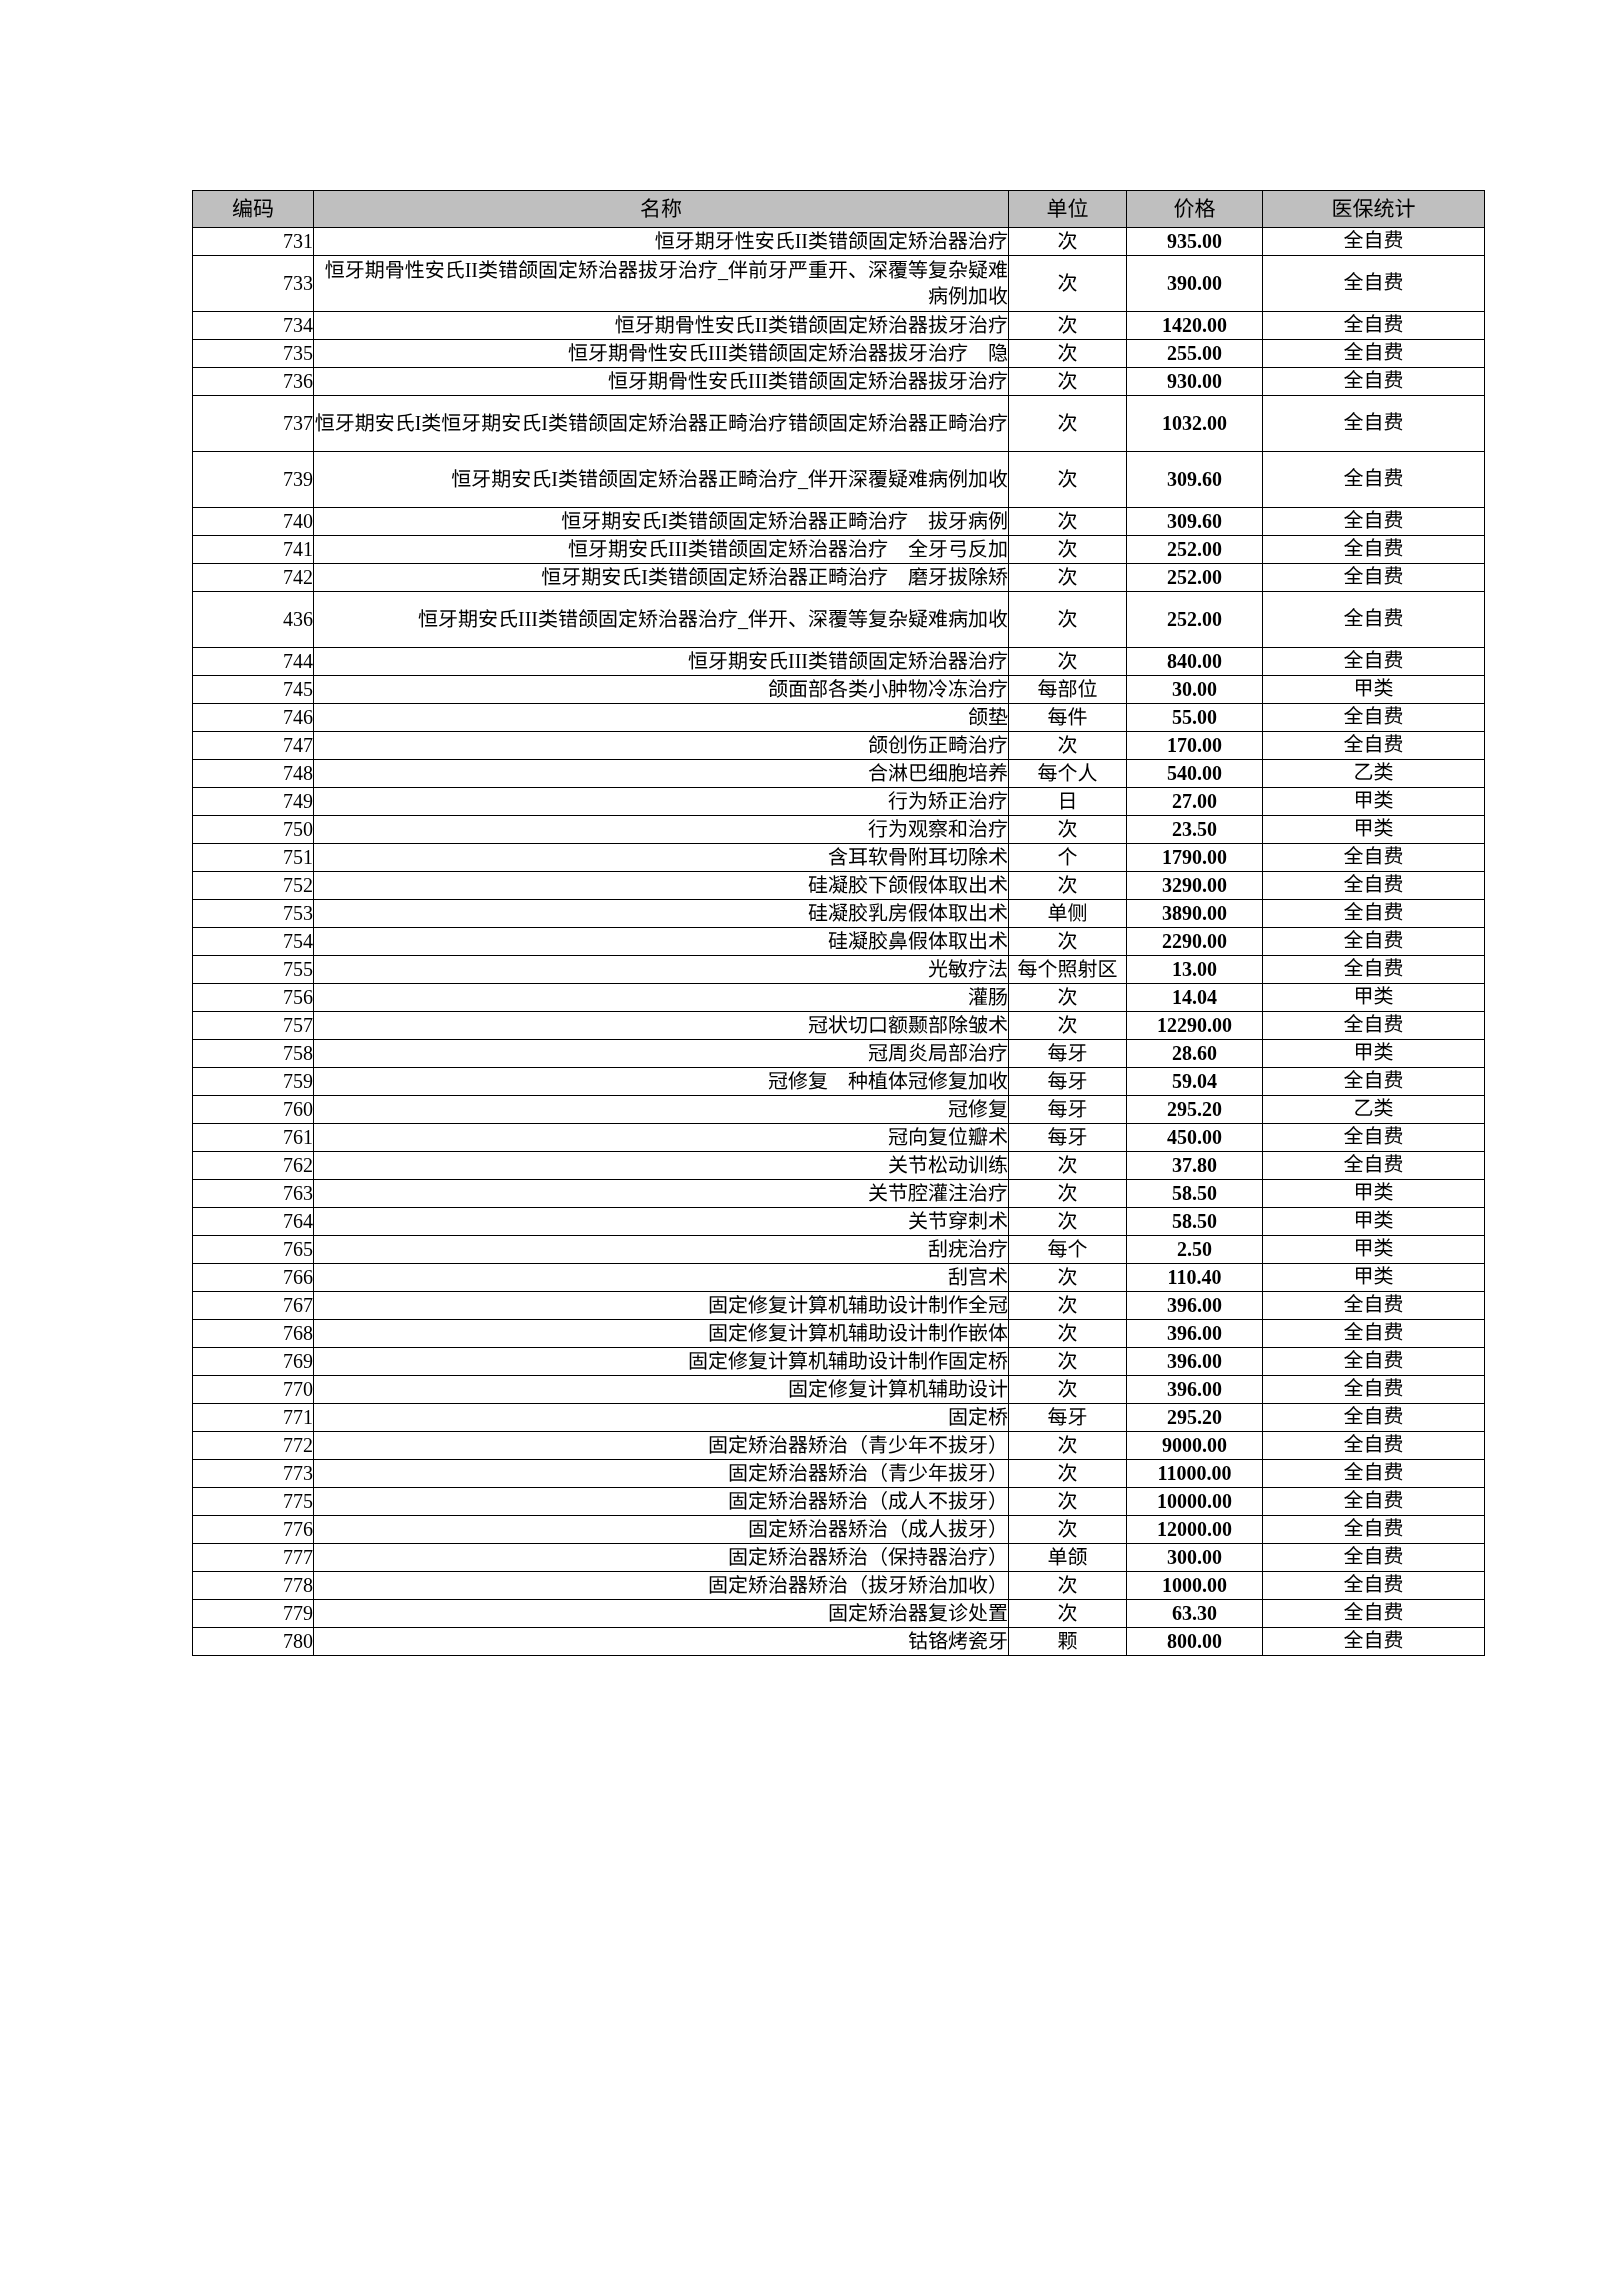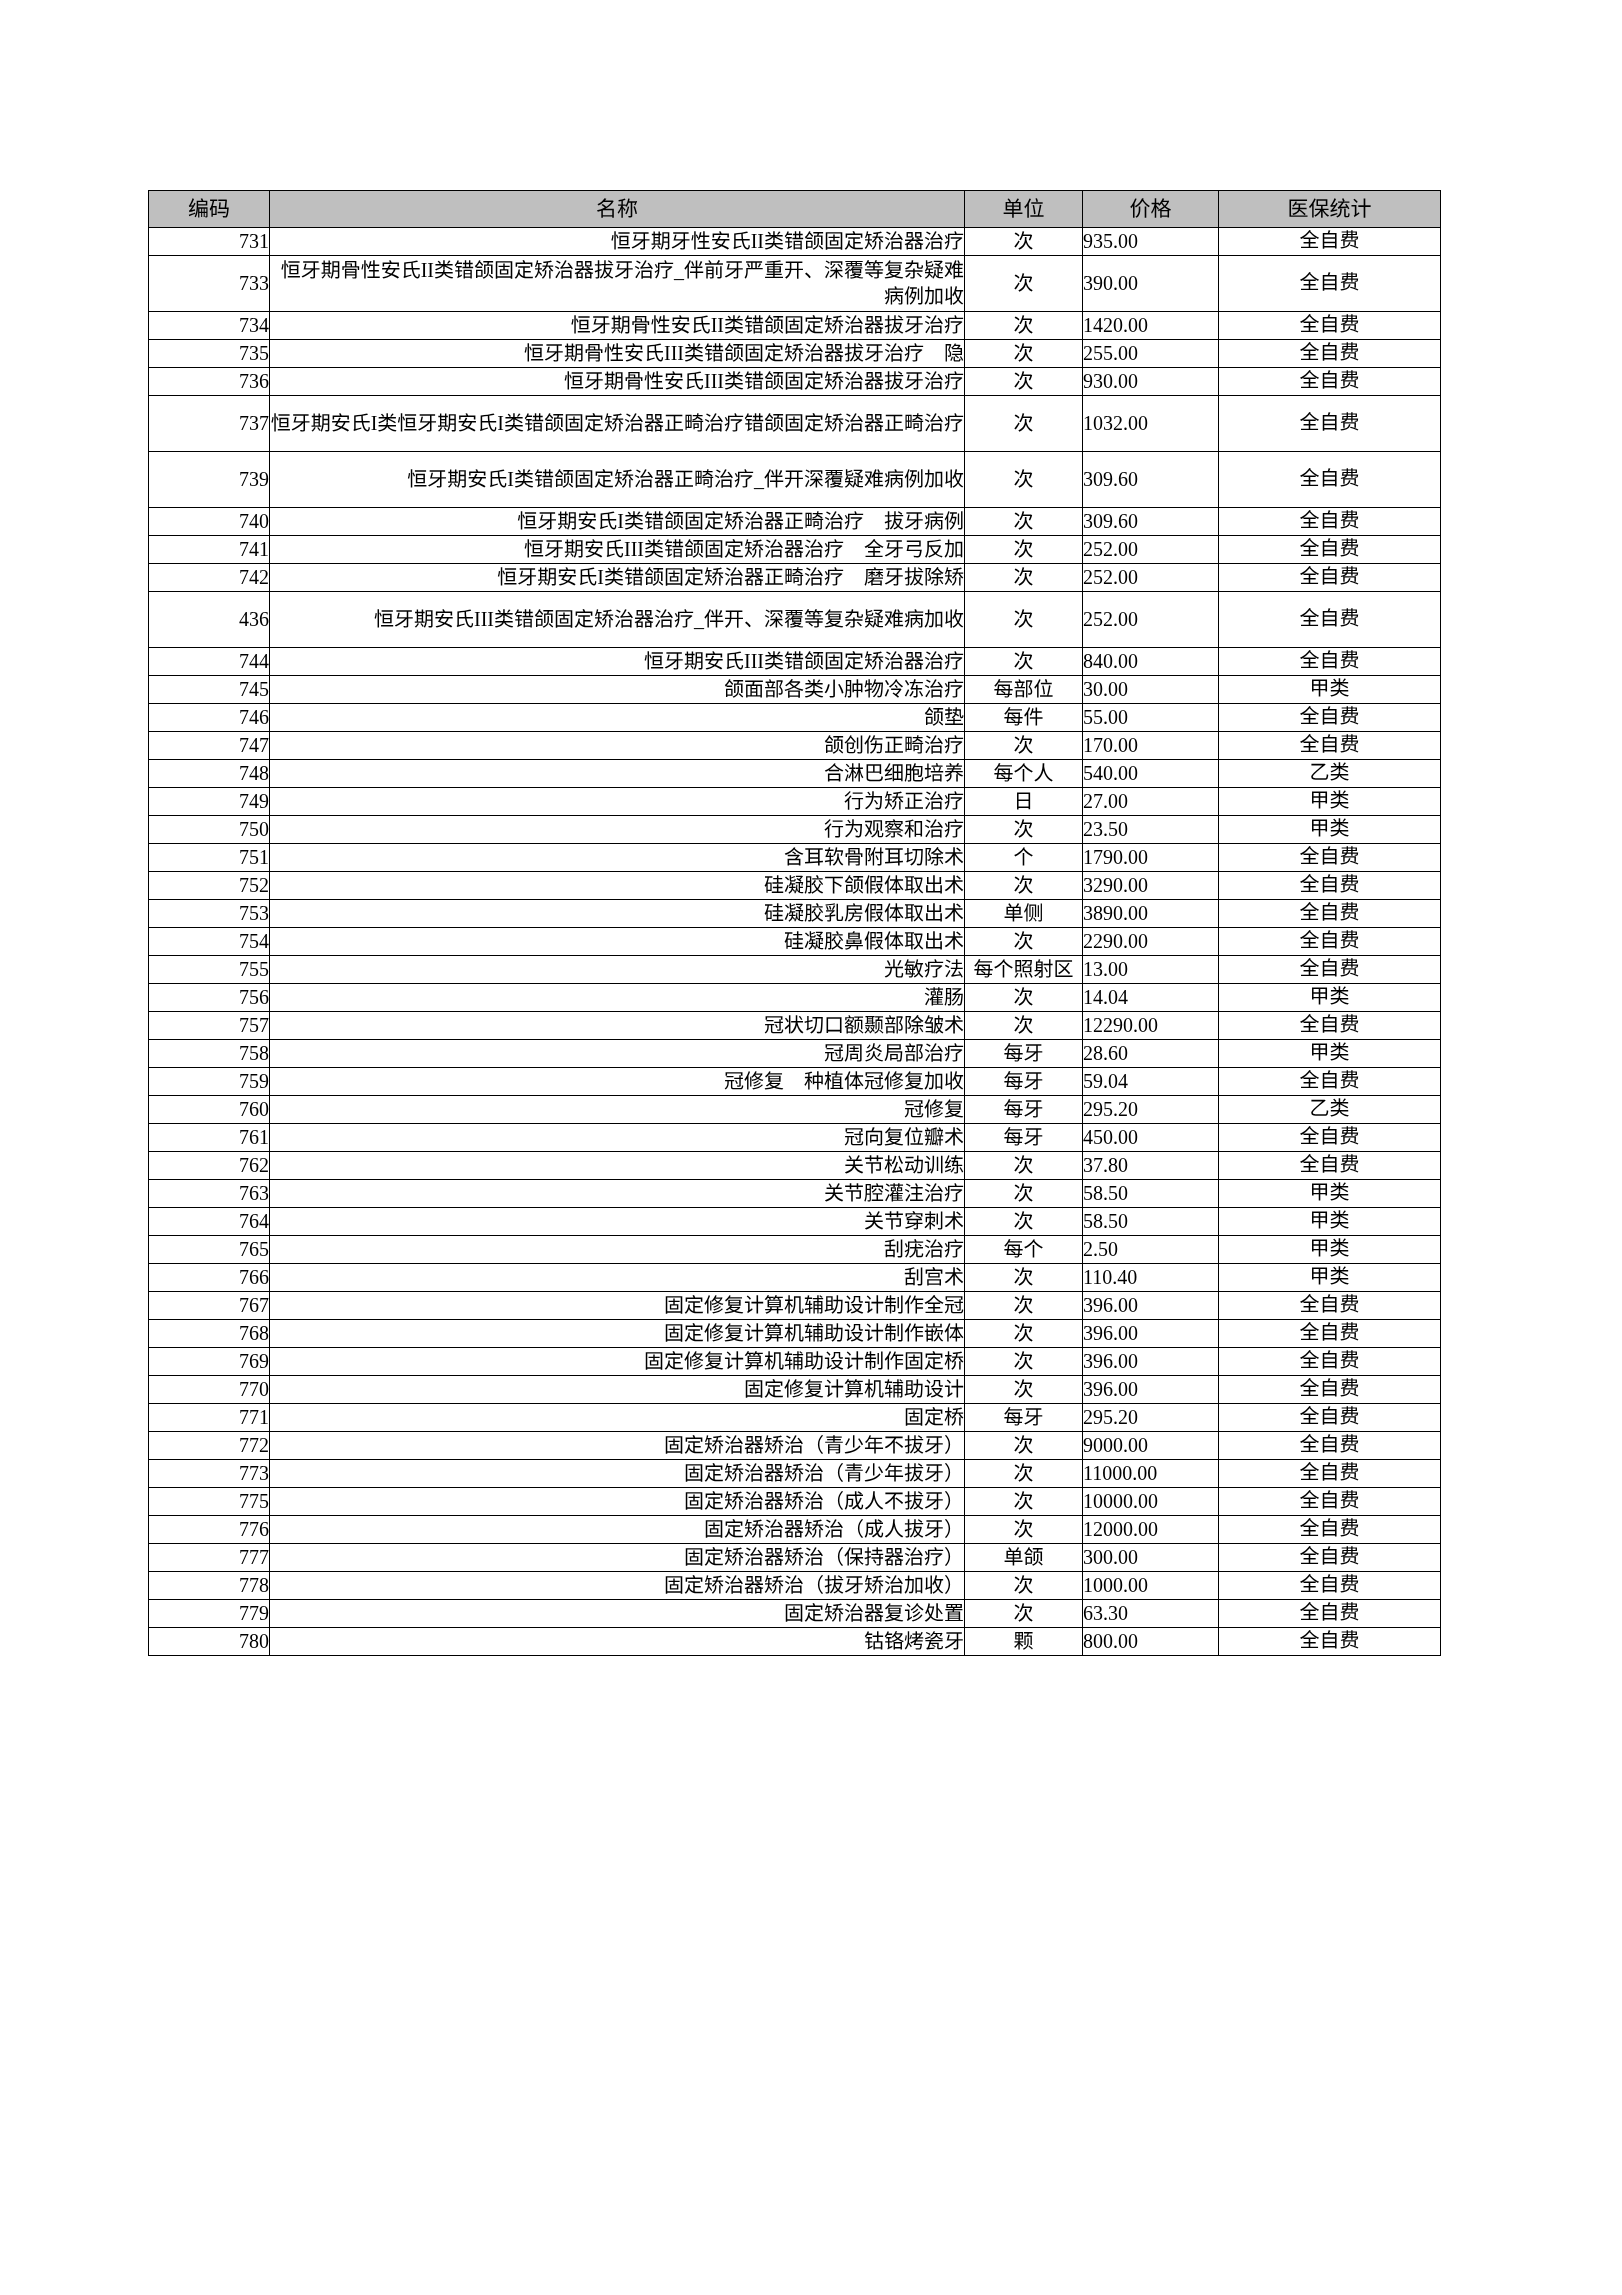--- a/index.html
+++ b/index.html
@@ -14,20 +14,21 @@
     font-family: "Liberation Serif", "DejaVu Serif", serif;
     -webkit-font-smoothing: none;
   }
 
   #page {
     position: relative;
     width: 1285px;
     height: 2295px;
     background: #ffffff;
     box-sizing: border-box;
+    margin-left: 44px;
   }
 
   #table-wrap {
     position: absolute;
     left: 148px;
     top: 190px;
     width: 1293px;
   }
 
   table.price-table {
@@ -71,24 +72,25 @@
   td.cell-name {
     text-align: right;
     padding: 3px 1.2px 3px 5.4px;
   }
   td.cell-unit {
     text-align: center;
     padding: 3px 1.8px;
     white-space: nowrap;
   }
   td.cell-price {
-    text-align: left;
+    text-align: center;
     padding: 3px 2.4px;
     white-space: nowrap;
     font-family: "Liberation Serif", "DejaVu Serif", serif;
+    font-weight: bold;
   }
   td.cell-ins {
     text-align: center;
     padding: 3px 2.4px;
     white-space: nowrap;
     font-family: Liberation Mono, monospace;
   }
 
   tr.r-1 td { height: 28px; }
   tr.r-2 td { height: 56px; }

